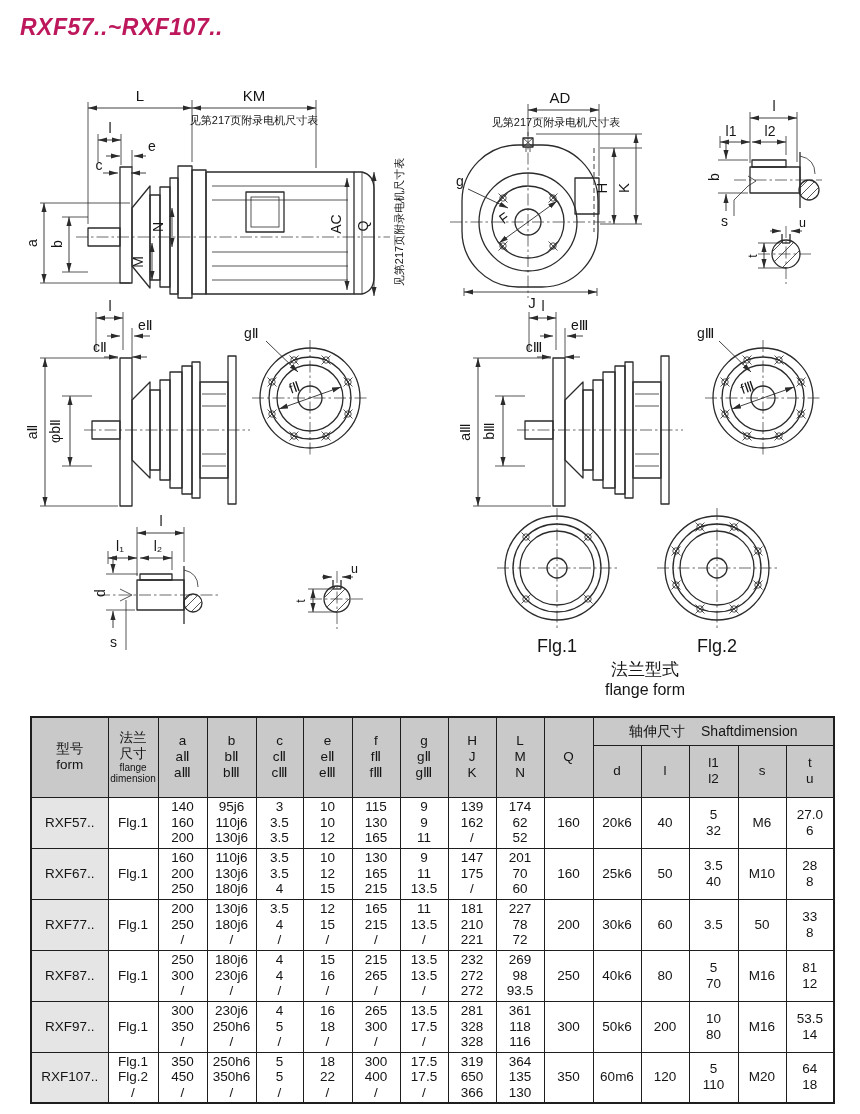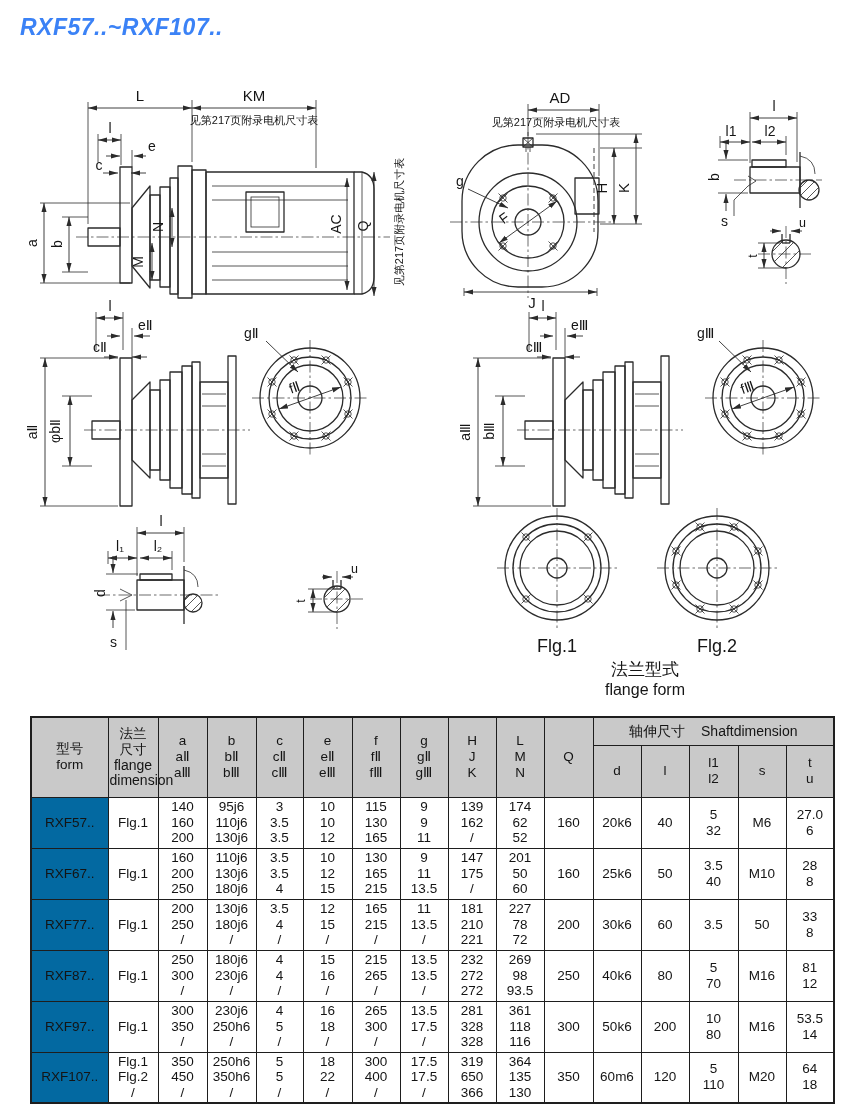--- a/index.html
+++ b/index.html
@@ -1,20 +1,20 @@
 <!DOCTYPE html>
 <html><head>
 <meta charset="utf-8">
 <style>
   *{margin:0;padding:0;box-sizing:border-box}
   html,body{width:860px;height:1114px}
   body{background:#ffffff;position:relative;overflow:hidden;
        font-family:"Liberation Sans","DejaVu Sans",sans-serif;color:#111}
   .title{position:absolute;left:20px;top:14px;font-size:23px;font-weight:bold;
-         font-style:italic;letter-spacing:.5px;color:#3b82f6}
+         font-style:italic;letter-spacing:.5px;color:#be185d}
   svg.drawings{position:absolute;left:0;top:0}
   
   .ln{fill:none;stroke:#2b2b2b;stroke-width:1.3;stroke-linejoin:round}
   .tn{fill:none;stroke:#2b2b2b;stroke-width:.8}
   .dm{fill:none;stroke:#2b2b2b;stroke-width:.9;marker-start:url(#ah);marker-end:url(#ah)}
   .de{fill:none;stroke:#2b2b2b;stroke-width:.9;marker-end:url(#ah)}
   .cl{fill:none;stroke:#2b2b2b;stroke-width:.7;stroke-dasharray:12 3 2.5 3}
   .dash{fill:none;stroke:#2b2b2b;stroke-width:.9;stroke-dasharray:5 3}
   text{font-family:"Liberation Sans","DejaVu Sans",sans-serif;fill:#151515}
   .lb{font-size:14px}
@@ -26,22 +26,22 @@
   .cap2{font-size:16px}
   
   .dim-table{position:absolute;left:30px;top:716px;width:804px;table-layout:fixed;
              border-collapse:collapse;border:2.5px solid #1e1e1e;font-size:13.5px;color:#141414}
   .dim-table th,.dim-table td{border:1.2px solid #1e1e1e;text-align:center;vertical-align:middle;
              white-space:pre-line;line-height:1.18;padding:1px;font-weight:normal}
   .dim-table thead tr.r1{height:28px}
   .dim-table thead tr.r2{height:52px}
   .dim-table tbody tr{height:51px}
   th.gray{background:#c9c9c9}
-  td.size-col{background:#0369a1}
-  .small{font-size:14px;line-height:1.1}
+  td.size-col{background:#e5e5e5}
+  .small{font-size:10px;line-height:1.1}
   .shaft-group{font-size:14px}
   .shaft-group .zh-span{margin-right:16px}
 </style>
 </head>
 <body>
 
 <div class="title">RXF57..~RXF107..</div>
 
 <svg class="drawings" width="860" height="712" viewBox="0 0 860 712">
   <defs>
@@ -529,21 +529,21 @@
       <td>130
 165
 215</td>
       <td>9
 11
 13.5</td>
       <td>147
 175
 /</td>
       <td>201
-50
+70
 60</td>
       <td>160</td>
       <td>25k6</td>
       <td>50</td>
       <td>3.5
 40</td>
       <td>M10</td>
       <td>28
 8</td>
     </tr>

